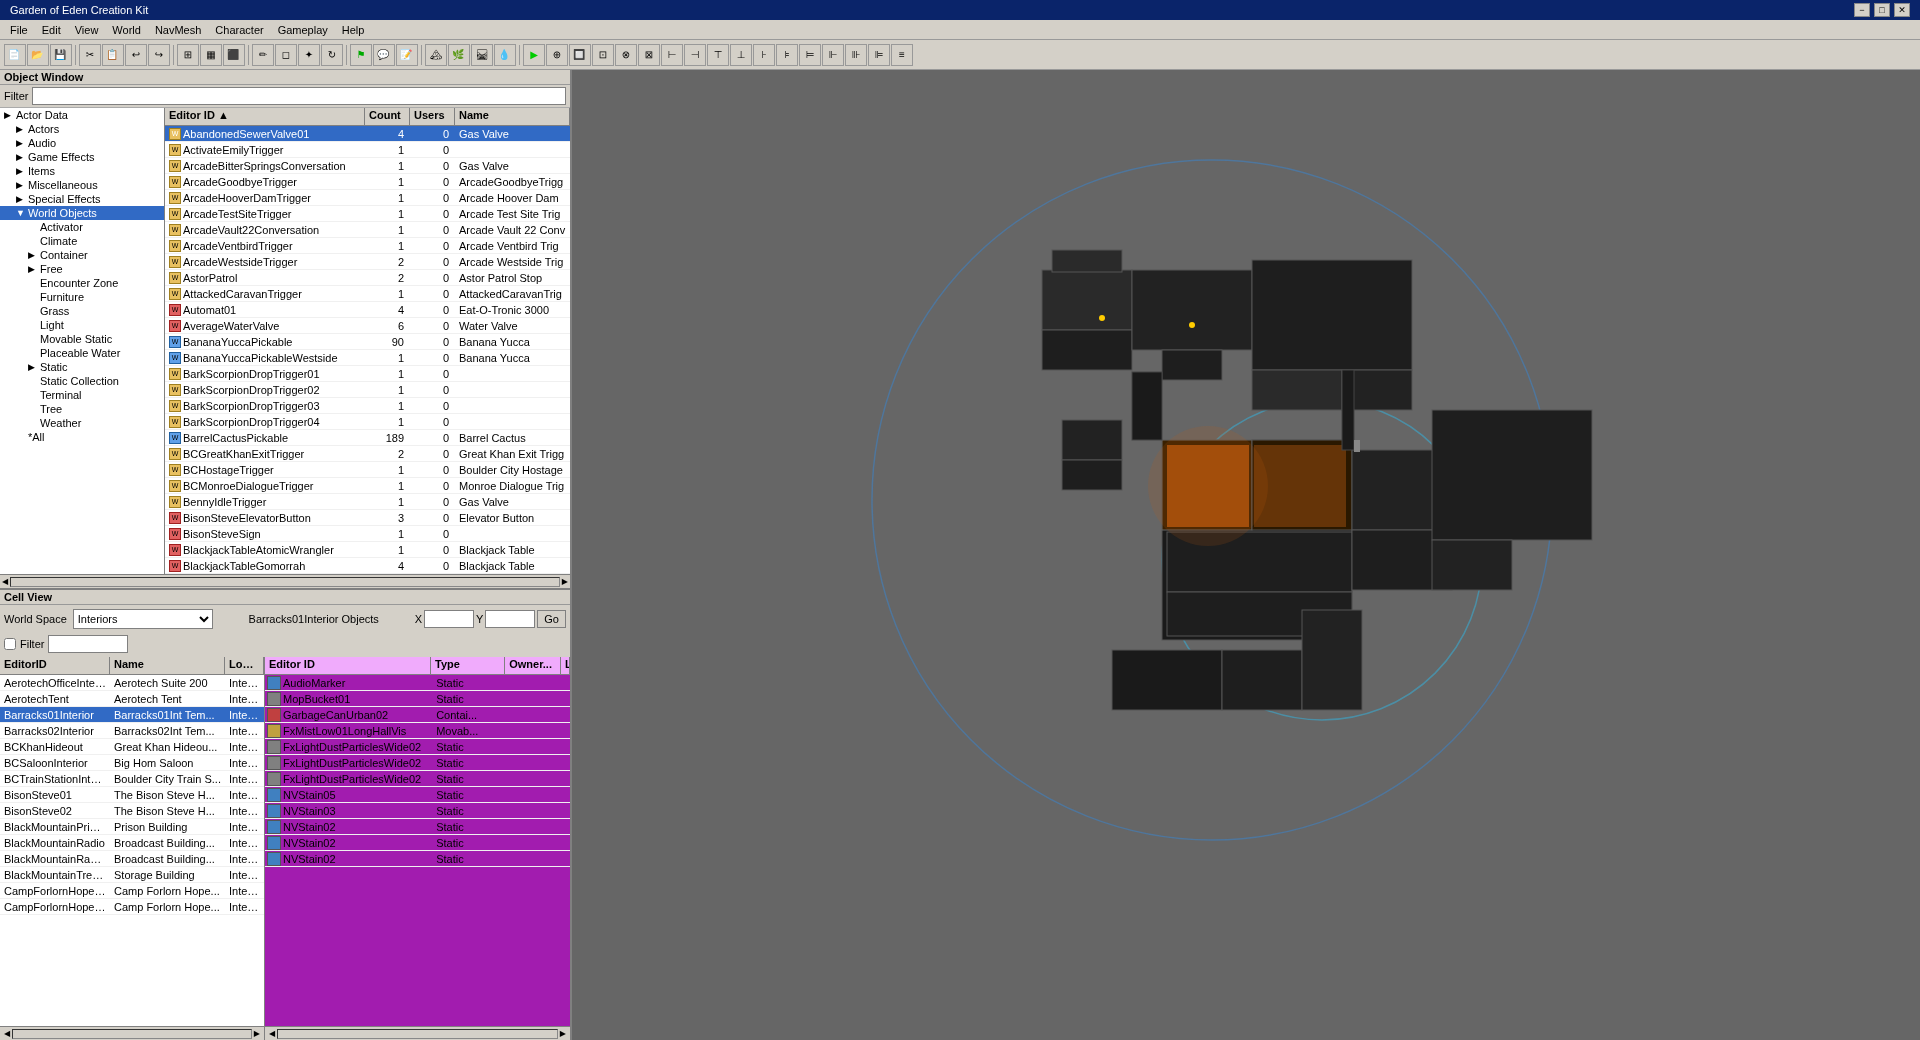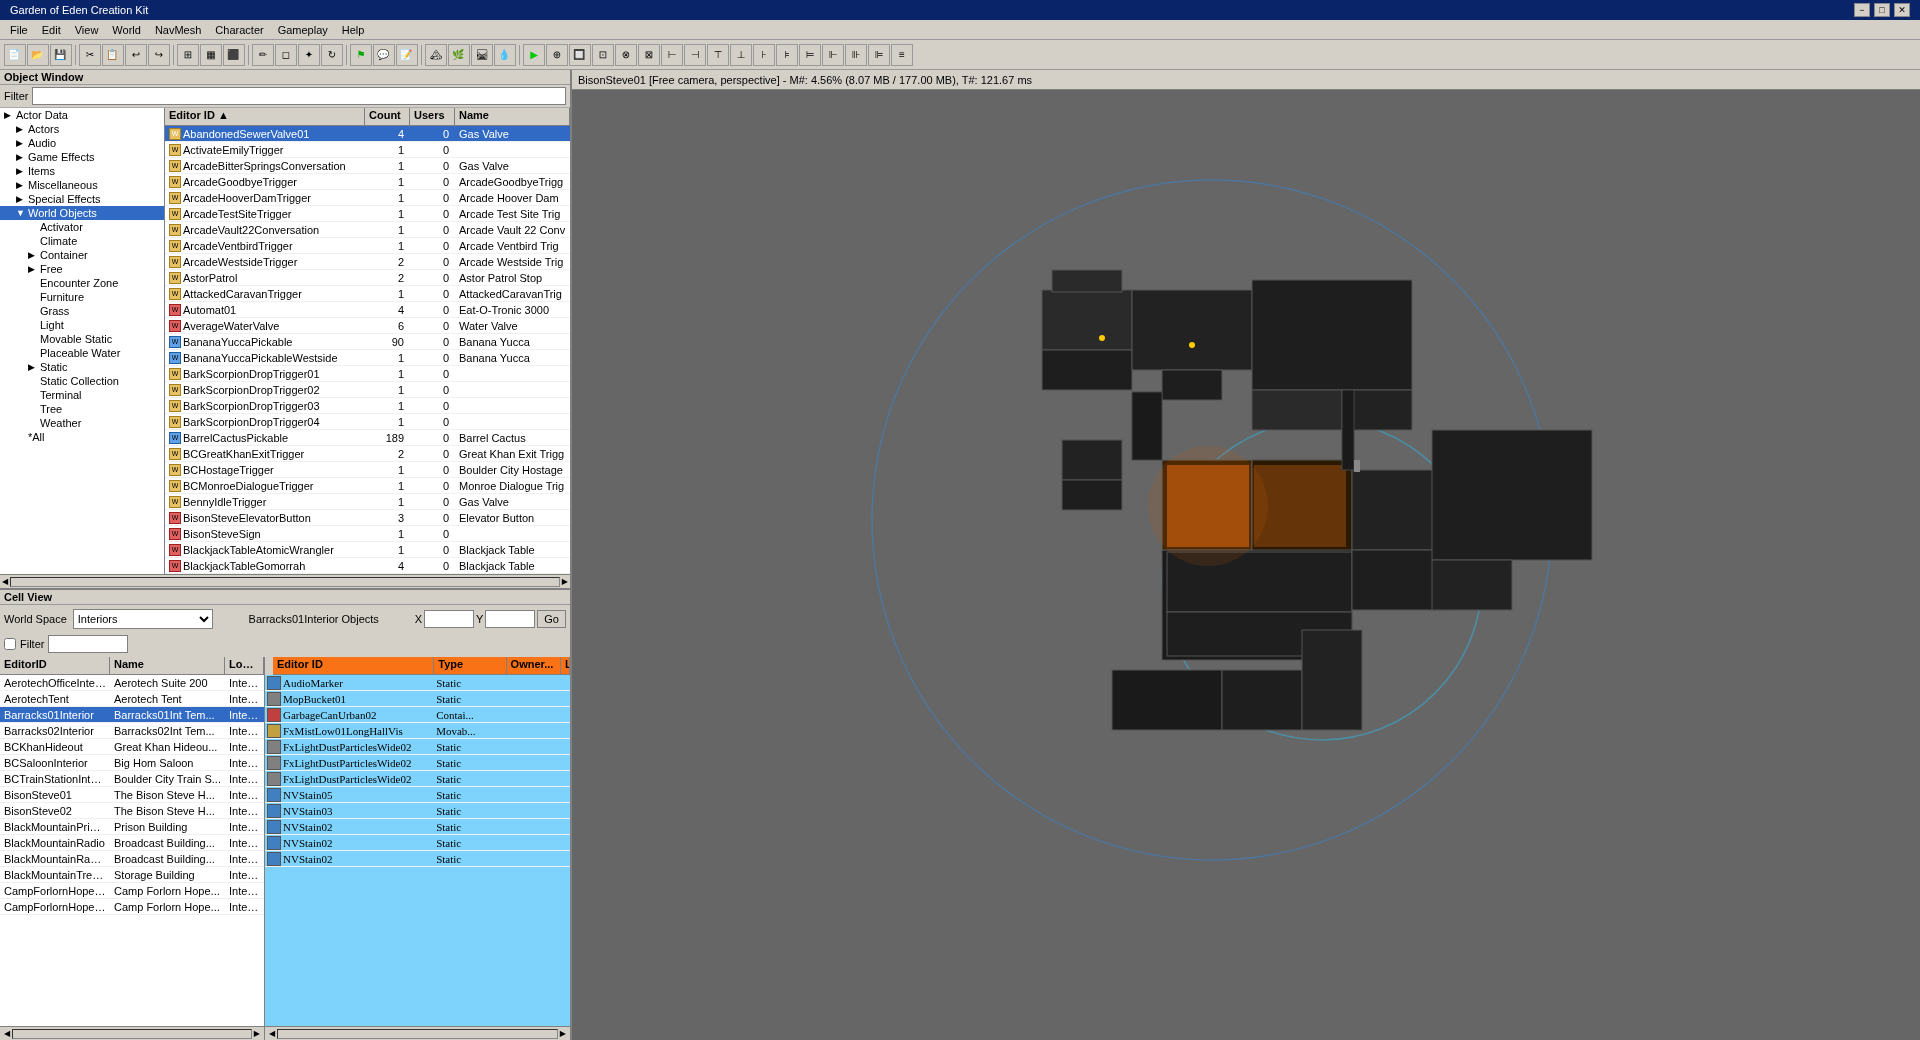--- a/index.html
+++ b/index.html
@@ -327,44 +327,42 @@
 
     
     .cell-list-right {
       flex: 1;
       display: flex;
       flex-direction: column;
       overflow: hidden;
     }
     .right-list-header {
       display: flex;
-      background: #f97316;
+      background: #f0abfc;
       border-bottom: 1px solid #808080;
       height: 18px;
-      margin-left: 8px;
     }
     .right-col-h {
       border-right: 1px solid #808080;
       padding: 1px 4px;
       font-size: 11px;
       font-weight: bold;
       overflow: hidden;
       text-overflow: ellipsis;
       white-space: nowrap;
       cursor: pointer;
     }
     .right-col-id { width: 180px; }
     .right-col-type { width: 80px; }
     .right-col-owner { width: 60px; }
     .right-col-lock { flex: 1; }
     .right-list-body {
       flex: 1;
       overflow-y: auto;
-      background: #7dd3fc;
-      font-family: Liberation Serif, serif;
+      background: #a21caf;
     }
     .right-list-body::-webkit-scrollbar { width: 12px; }
     .right-list-body::-webkit-scrollbar-track { background: #d4d0c8; }
     .right-list-body::-webkit-scrollbar-thumb { background: #808080; border: 1px solid #606060; }
     .right-row {
       display: flex;
       height: 16px;
       border-bottom: 1px solid #f0f0f0;
       cursor: pointer;
       align-items: center;
@@ -1138,21 +1136,20 @@
         <div class="cell-hscroll-right">
           <span class="scroll-arrow">◀</span>
           <div class="scroll-track"></div>
           <span class="scroll-arrow">▶</span>
         </div>
       </div>
     </div>
   </div>
 
   <div class="right-panel">
-    <div class="viewport-header">BisonSteve01 [Free camera, perspective] - M#: 4.56% (8.07 MB / 177.00 MB), T#: 121.67 ms</div>
     <div class="viewport-canvas">
 
       <svg width="100%" height="100%" style="position:absolute;top:0;left:0;">
 
         <rect width="100%" height="100%" fill="#666666"></rect>
 
         <circle cx="640" cy="430" r="340" fill="none" stroke="#4080c0" stroke-width="1.5" opacity="0.6"></circle>
 
         <circle cx="750" cy="490" r="160" fill="none" stroke="#40a0c0" stroke-width="1.5" opacity="0.7"></circle>
 

